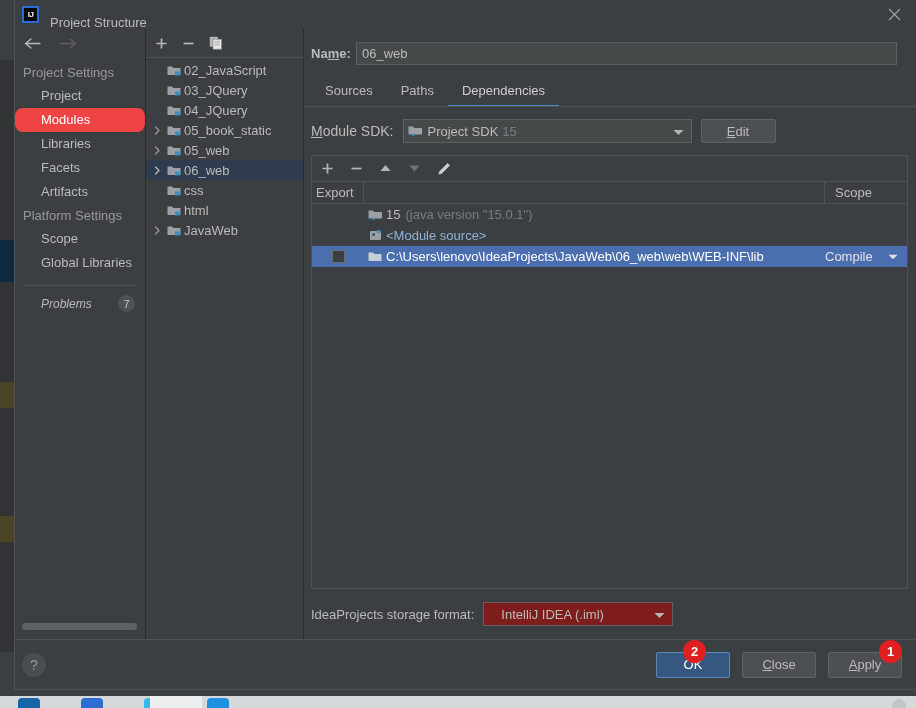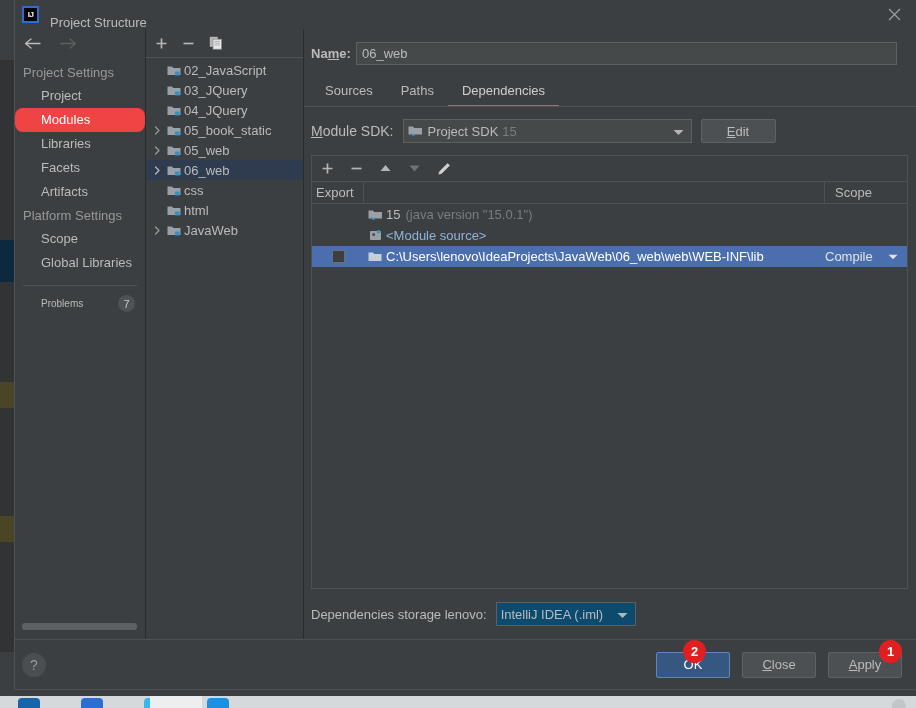--- a/index.html
+++ b/index.html
@@ -108,21 +108,21 @@
 
   #nav-divider {
     margin: 10px 8px 0 8px;
     border-top: 1px solid #4e5254;
   }
   #problems-row {
     display: flex; align-items: center;
     padding: 9px 10px 0 26px;
     cursor: pointer;
   }
-  #problems-label { color: #bbbbbb; font-size: 10px; flex: 1; }
+  #problems-label { color: #bbbbbb; font-size: 12px; flex: 1; font-style: italic; }
   #problems-count {
     width: 17px; height: 17px; border-radius: 50%;
     background: #4e5254; color: #c9c9c9;
     font-size: 11px; display: flex; align-items: center; justify-content: center;
   }
   #nav-hscroll {
     position: absolute; left: 7px; bottom: 9px;
     width: 115px; height: 7px; background: #5c6164; border-radius: 3px;
     cursor: pointer;
   }
@@ -253,24 +253,24 @@
     padding-right: 9px; color: #e3e3e3;
   }
 
   
   #storage-row {
     display: flex; align-items: center;
     padding: 13px 0 13px 7px; gap: 9px;
   }
   #storage-label { color: #bbbbbb; font-size: 13px; }
   #storage-combo {
-    width: 140px; height: 24px;
-    background: #0c4a6e; border: 1px solid #5e6060;
+    width: 190px; height: 24px;
+    background: #7f1d1d; border: 1px solid #5e6060;
     display: flex; align-items: center; cursor: pointer;
-    padding: 0 4px; position: relative;
+    padding: 0 17px; position: relative;
   }
   #storage-combo-text { color: #bbbbbb; font-size: 13px; }
 
   
   #footer {
     height: 50px; flex: 0 0 50px;
     border-top: 1px solid #4e5254;
     display: flex; align-items: center; justify-content: flex-end;
     padding-right: 14px; gap: 12px;
     position: relative;
@@ -669,21 +669,21 @@
                   <path d="M0.5 0.8 L5 5.3 L9.5 0.8 Z" fill="#e3e3e3"></path>
                 </svg>
               </span>
             </div>
           </div>
 
         </div>
       </div>
 
       <div id="storage-row">
-        <span id="storage-label">Dependencies storage lenovo:</span>
+        <span id="storage-label">IdeaProjects storage format:</span>
         <div id="storage-combo">
           <span id="storage-combo-text">IntelliJ IDEA (.iml)</span>
           <span class="combo-arrow">
             <svg width="11" height="7" viewBox="0 0 11 7">
               <path d="M0.5 1 L5.5 6 L10.5 1 Z" fill="#b5b5b5"></path>
             </svg>
           </span>
         </div>
       </div>
 

